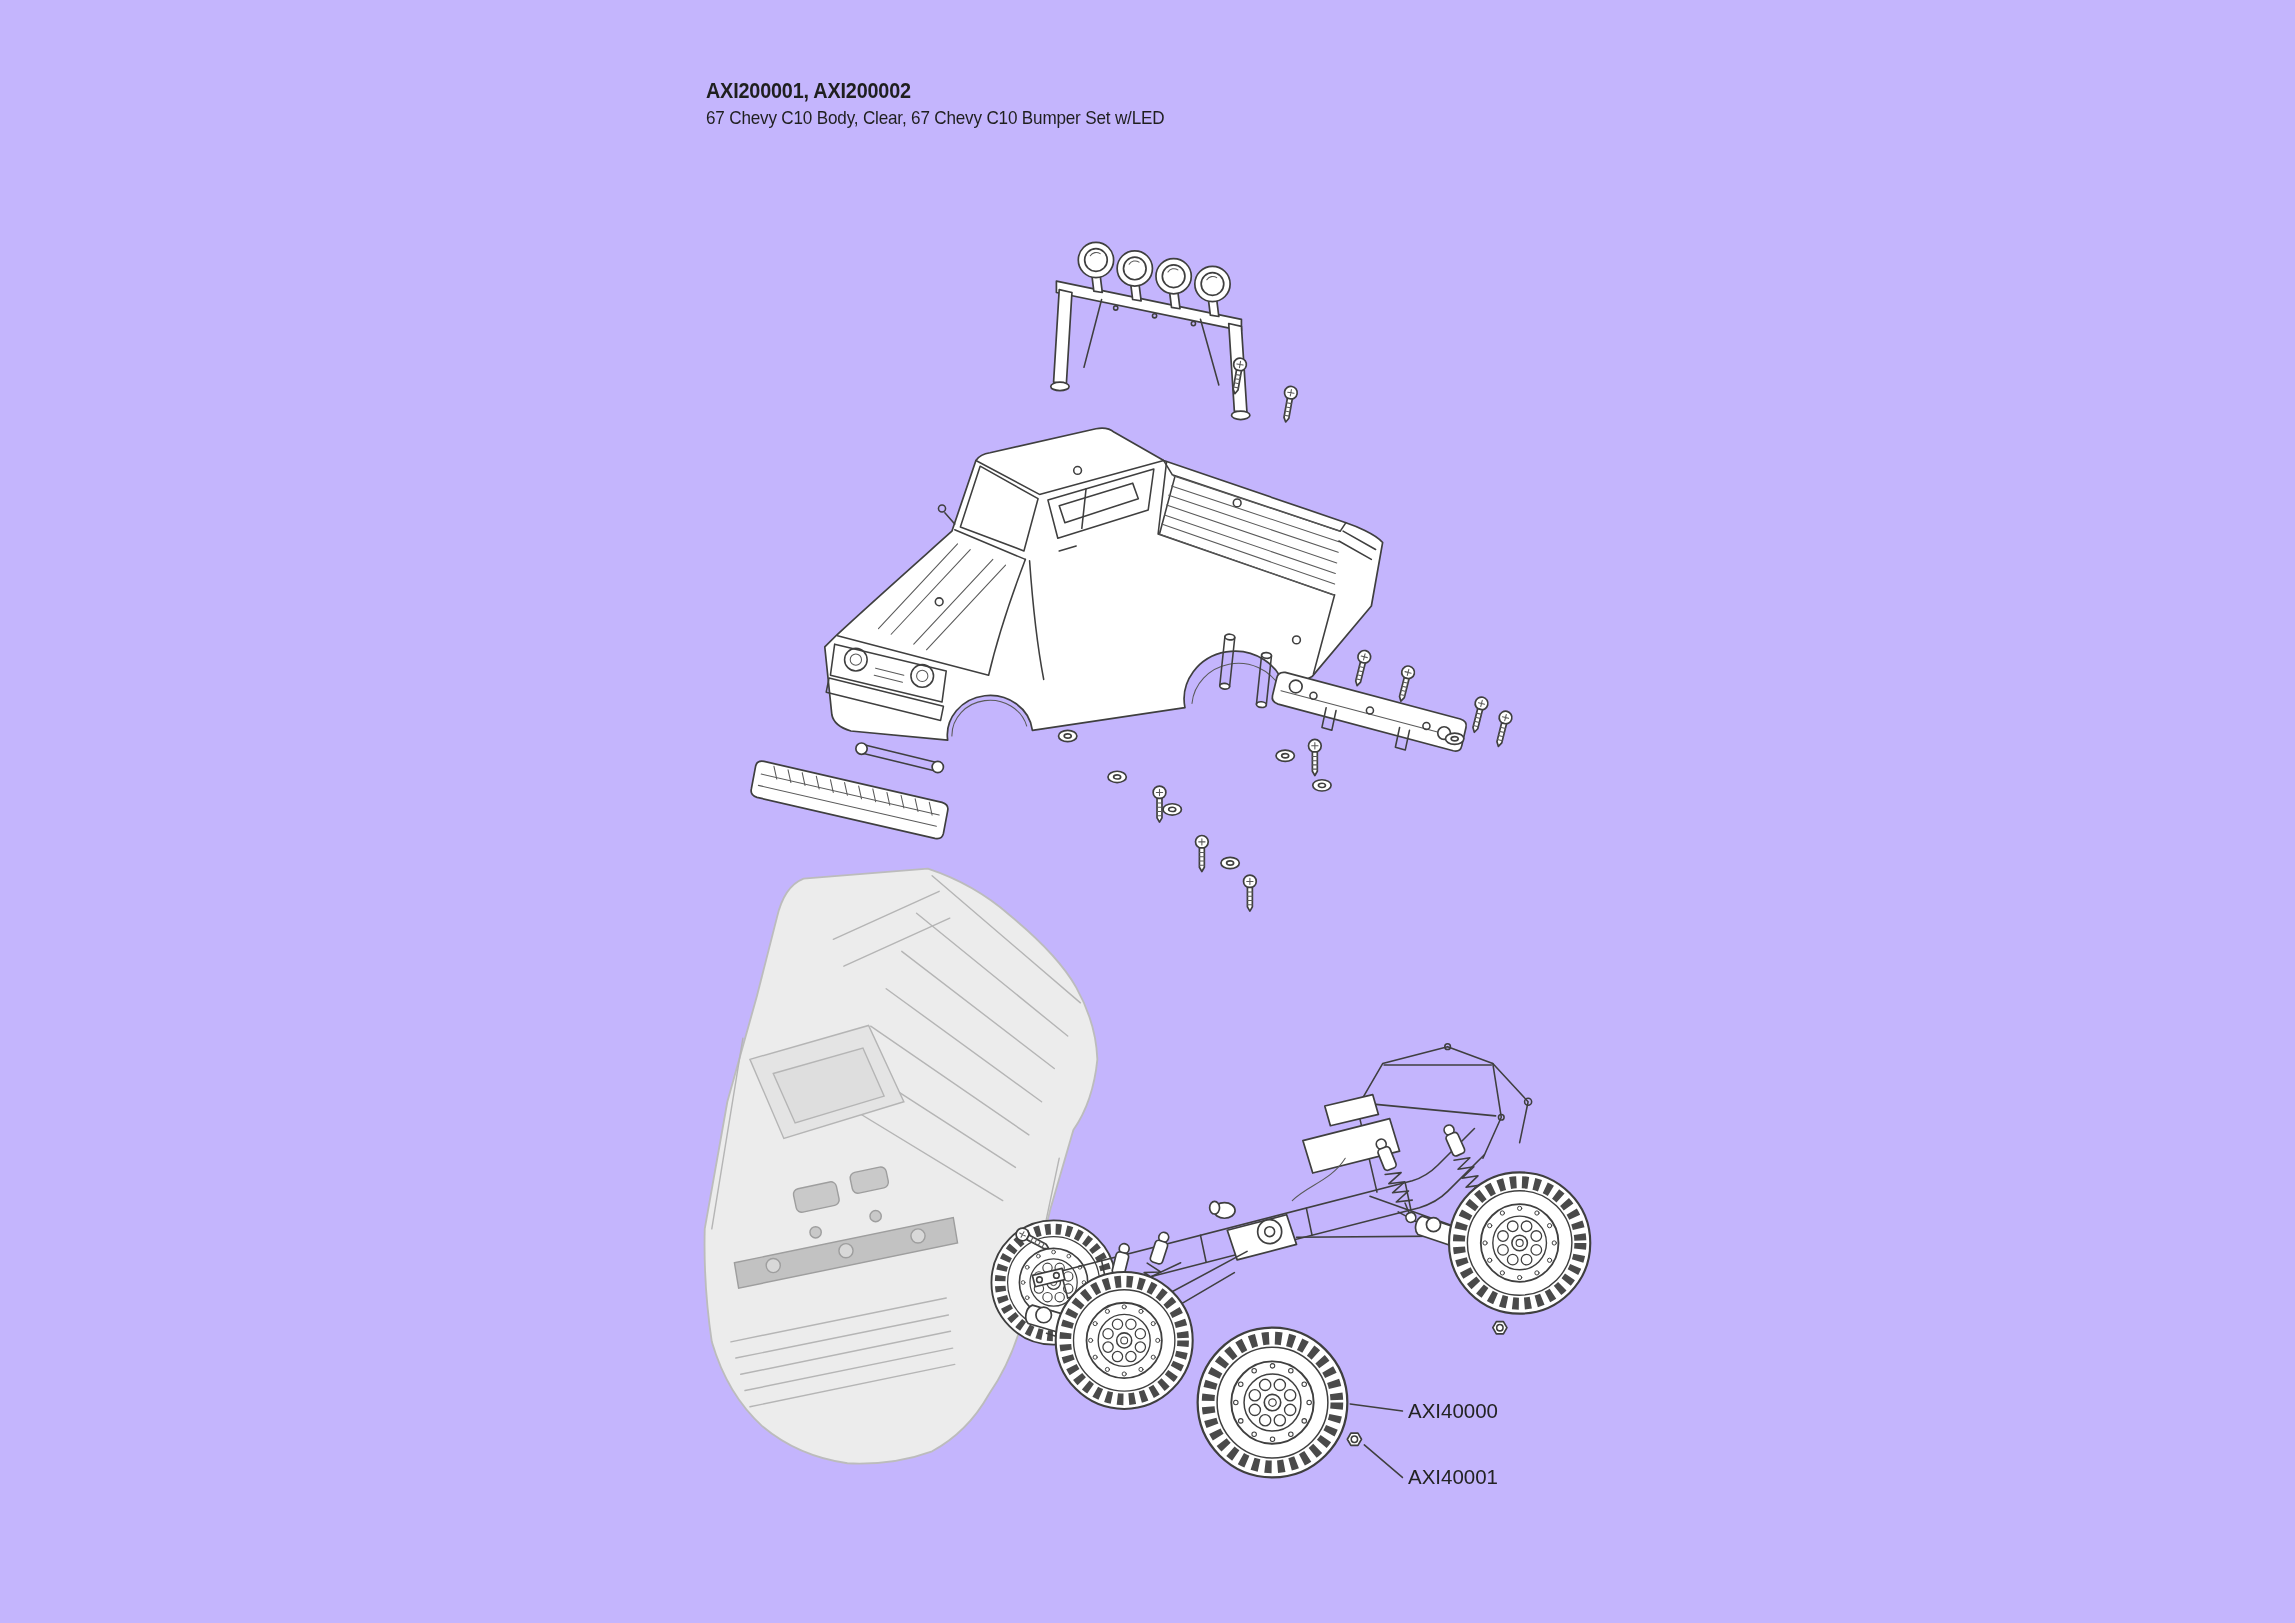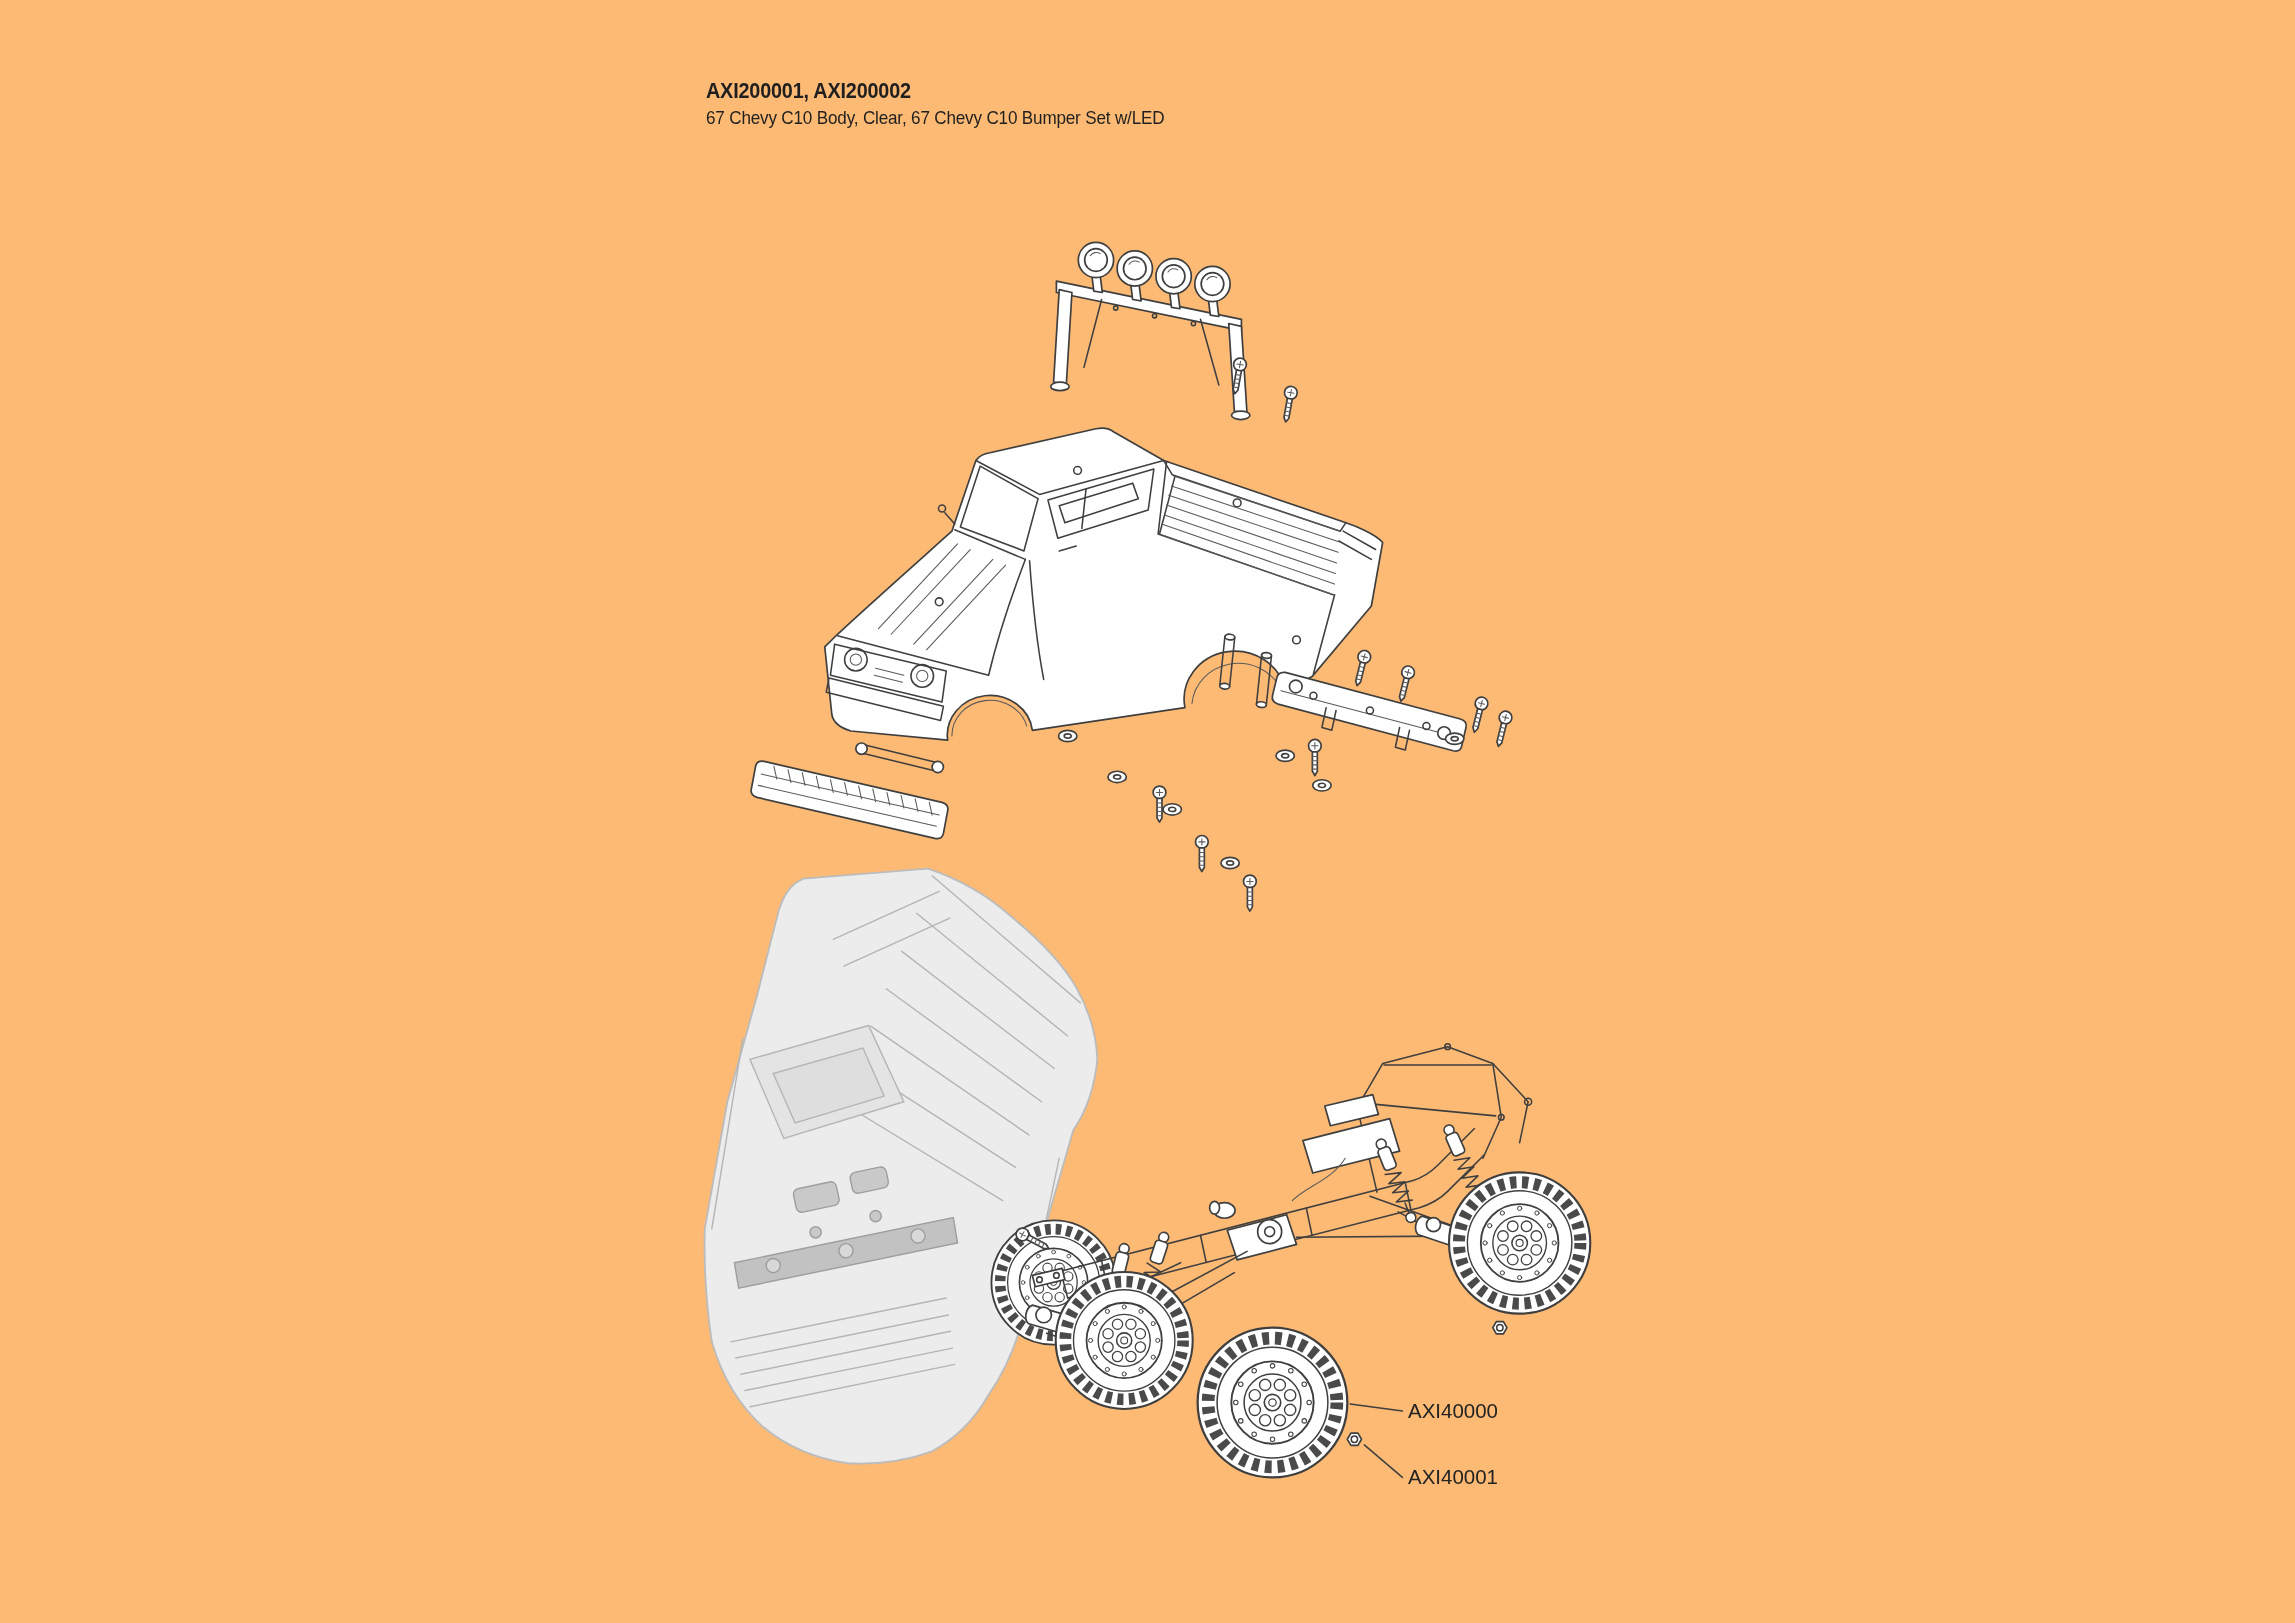--- a/index.html
+++ b/index.html
@@ -1,16 +1,16 @@
 <!DOCTYPE html>
 <html style="font-size:11.3px"><head>
 <meta charset="utf-8">
 <style>
   html,body{margin:0;padding:0;background:#fff;}
-  .page{position:relative;width:2295px;height:1623px;background:#fdba74;overflow:hidden;
+  .page{position:relative;width:2295px;height:1623px;background:#c4b5fd;overflow:hidden;
         font-family:"Liberation Sans",sans-serif;}
   .header{position:absolute;left:706px;top:78px;color:#1f1f1f;
           transform:scaleX(.9);transform-origin:0 0;}
   .title{font-weight:bold;font-size:22px;line-height:1.15;letter-spacing:-0.2px;}
   .subtitle{font-size:19px;line-height:1.2;margin-top:3.5px;letter-spacing:-0.2px;}
   svg.diagram{position:absolute;left:0;top:0;}
   
   .o    {stroke:#3f3f3f;fill:#ffffff;stroke-width:2.4;stroke-linejoin:round;stroke-linecap:round;}
   .l    {stroke:#3f3f3f;fill:none;stroke-width:2.2;stroke-linejoin:round;stroke-linecap:round;}
   .thin {stroke:#5a5a5a;fill:none;stroke-width:1.5;stroke-linecap:round;}

